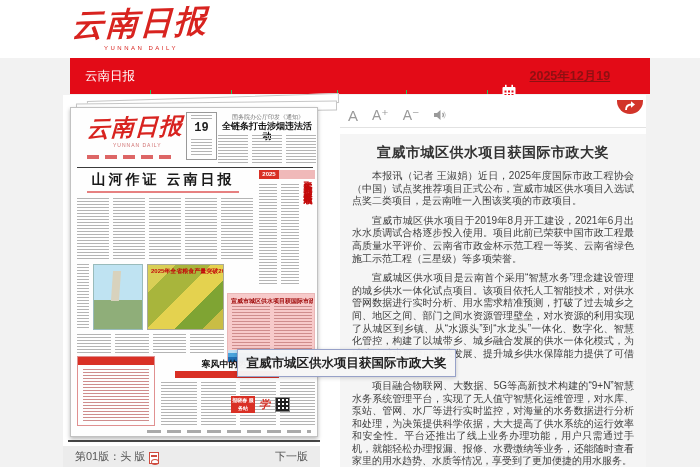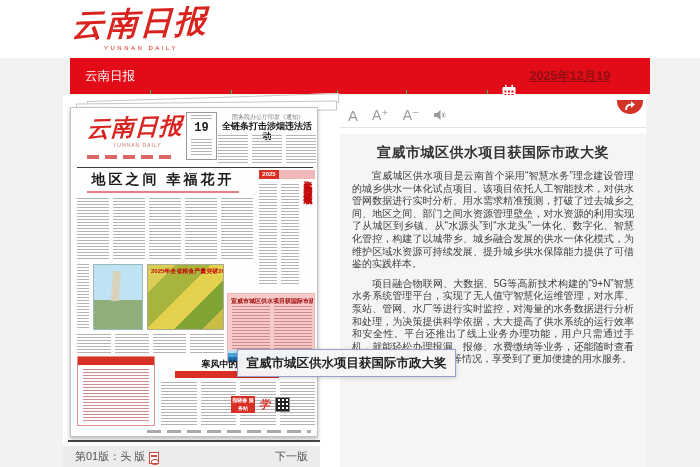--- a/index.html
+++ b/index.html
@@ -165,21 +165,21 @@
       <span class="ft ft2"></span>
     </div>
     <div class="p-kicker">国务院办公厅印发《通知》</div>
     <div class="p-toph">全链条打击涉烟违法活动</div>
     <div class="p-topcols cols">
       <span class="ft"></span>
       <span class="ft"></span>
       <span class="ft"></span>
     </div>
     <div class="p-rule"></div>
-    <div class="p-mainh">地区之间 幸福花开</div>
+    <div class="p-mainh">山河作证 云南日报</div>
     <div class="p-subh"></div>
     <div class="p-cols5 cols">
       <span class="ft"></span>
       <span class="ft"></span>
       <span class="ft"></span>
       <span class="ft"></span>
       <span class="ft"></span>
     </div>
     <div class="p-banner">
         <b>2025</b>
@@ -252,19 +252,21 @@
   <div class="return-btn">
     <svg width="16" height="12" viewBox="0 0 16 12">
       <path d="M4 10 Q4 4.5 9.5 4.5" stroke="#fff" stroke-width="1.8" fill="none"></path>
       <polygon points="9,1.2 13,4.5 9,7.8" fill="#fff"></polygon>
     </svg>
   </div>
   <div class="tdivider"></div>
 
   <div class="article">
     <h1>宣威市城区供水项目获国际市政大奖</h1>
+    <p>本报讯（记者 王淑娟）近日，2025年度国际市政工程协会（中国）试点奖推荐项目正式公布，宣威市城区供水项目入选试点奖二类项目，是云南唯一入围该奖项的市政项目。</p>
+    <p>宣威市城区供水项目于2019年8月开工建设，2021年6月出水水质调试合格逐步投入使用。项目此前已荣获中国市政工程最高质量水平评价、云南省市政金杯示范工程一等奖、云南省绿色施工示范工程（三星级）等多项荣誉。</p>
     <p>宣威城区供水项目是云南首个采用“智慧水务”理念建设管理的城乡供水一体化试点项目。该项目依托人工智能技术，对供水管网数据进行实时分析、用水需求精准预测，打破了过去城乡之间、地区之间、部门之间水资源管理壁垒，对水资源的利用实现了从城区到乡镇、从“水源头”到“水龙头”一体化、数字化、智慧化管控，构建了以城带乡、城乡融合发展的供水一体化模式，为维护区域水资源可持续发展、提升城乡供水保障能力提供了可借鉴的实践样本。</p>
     <p>项目融合物联网、大数据、5G等高新技术构建的“9+N”智慧水务系统管理平台，实现了无人值守智慧化运维管理，对水库、泵站、管网、水厂等进行实时监控，对海量的水务数据进行分析和处理，为决策提供科学依据，大大提高了供水系统的运行效率和安全性。平台还推出了线上业务办理功能，用户只需通过手机，就能轻松办理报漏、报修、水费缴纳等业务，还能随时查看家里的用水趋势、水质等情况，享受到了更加便捷的用水服务。</p>
   </div>
 
 </div>
 
 <div class="tooltip">宣威市城区供水项目获国际市政大奖</div>
 
 </body></html>

